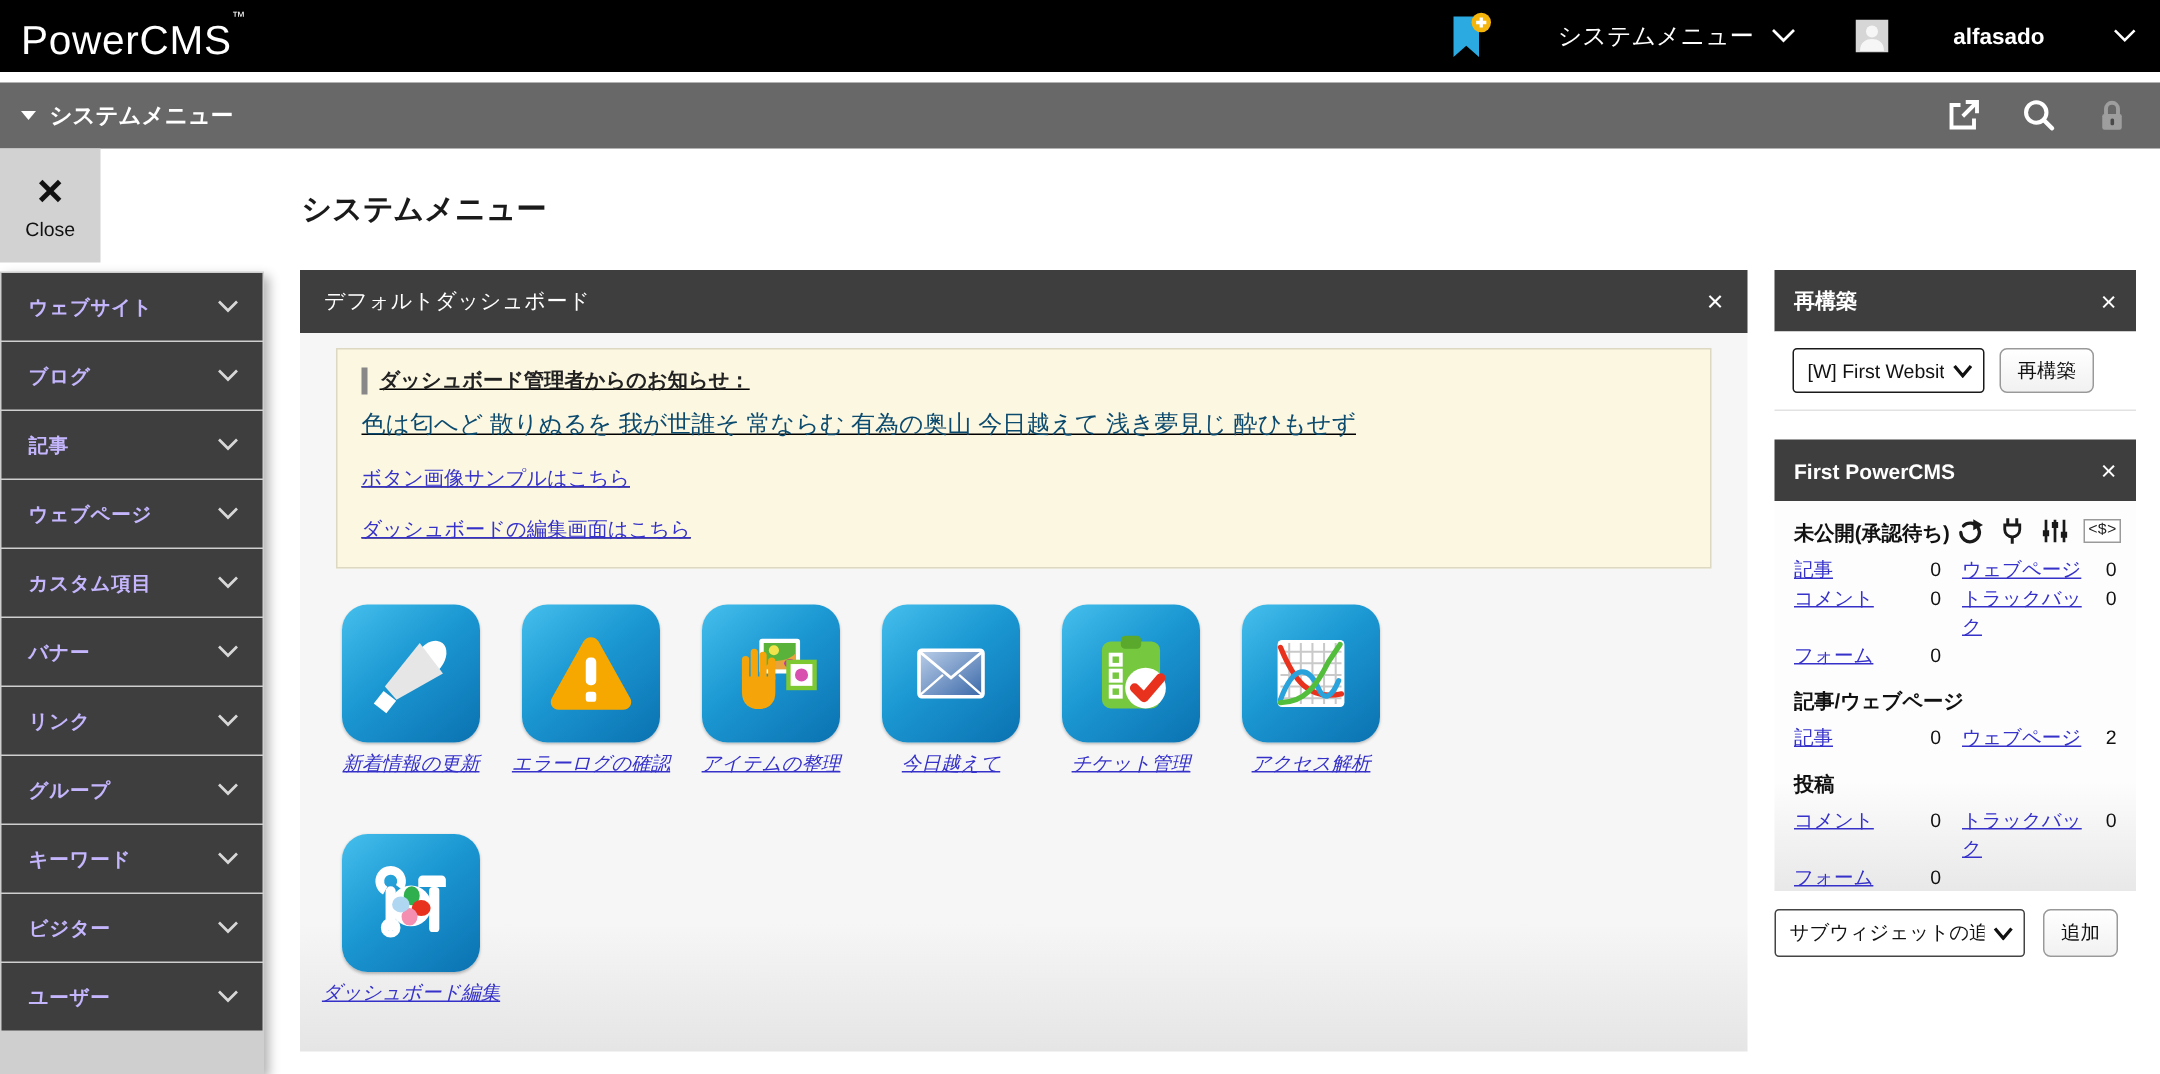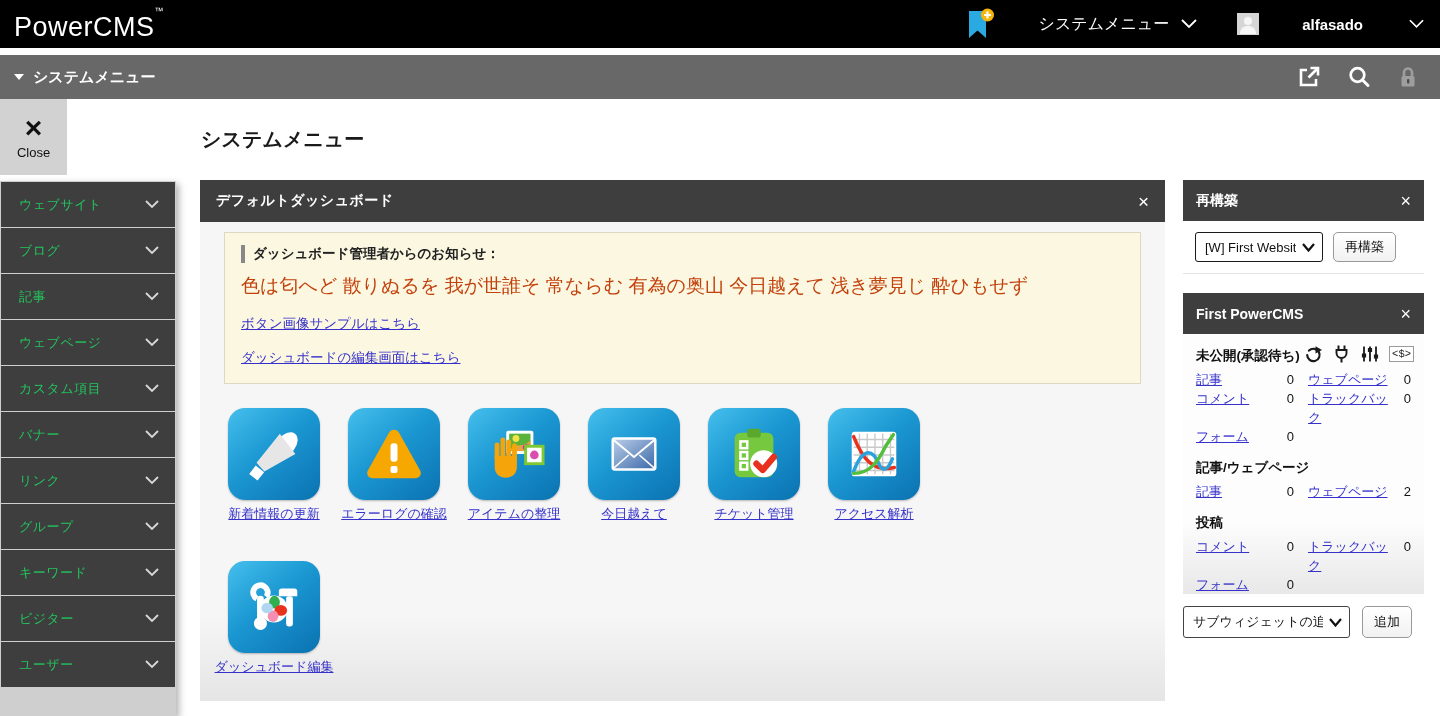--- a/index.html
+++ b/index.html
@@ -25,39 +25,39 @@
   .tri-down{width:0;height:0;border-left:5px solid transparent;border-right:5px solid transparent;border-top:6px solid #fff;margin-right:9px;}
   .nav-title{color:#fff;font-size:15px;font-weight:700;}
   .nav-icons{display:flex;align-items:center;margin-right:20px;}
   .nav-icons .nicon{margin-left:24px;cursor:pointer;display:flex;}
   
   .closebox{position:absolute;left:0;top:99px;width:67px;height:76px;background:#d2d2d2;display:flex;flex-direction:column;align-items:center;justify-content:center;cursor:pointer;}
   .closebox .x{font-size:30px;font-weight:700;color:#111;line-height:28px;}
   .closebox .lbl{font-size:13px;color:#111;margin-top:3px;}
   .sidebar{position:absolute;left:0;top:181px;width:176px;height:535px;background:#cfcfcf;box-shadow:3px 3px 7px rgba(0,0,0,.3);padding-top:1px;box-sizing:border-box;}
   .snav-item{height:45px;margin:0 1px 1px 1px;background:#3e3e3e;display:flex;align-items:center;justify-content:space-between;padding:0 16px 0 18px;cursor:pointer;}
-  .snav-item span.t{color:#22c55e;font-size:13px;font-weight:400;letter-spacing:.5px;}
+  .snav-item span.t{color:#c4b5fd;font-size:13px;font-weight:700;letter-spacing:.5px;}
   
   .page-title{position:absolute;left:201px;top:126px;font-size:20px;font-weight:700;color:#1a1a1a;}
   .dash-panel{position:absolute;left:200px;top:180px;width:965px;height:521px;}
   .whead{height:42px;background:#3e3e3e;display:flex;align-items:center;justify-content:space-between;padding:0 16px;box-sizing:border-box;}
-  .whead .wtitle{color:#fff;font-size:14px;font-weight:700;letter-spacing:.5px;}
+  .whead .wtitle{color:#fff;font-size:14px;font-weight:400;letter-spacing:.5px;}
   .whead .wclose{color:#fff;font-size:19px;cursor:pointer;line-height:1;}
   .dash-body{height:479px;background:linear-gradient(#f6f6f6 82%,#e5e5e5 100%);padding:10px 24px 0 24px;box-sizing:border-box;overflow:hidden;}
-  .notice{background:#fbf7e1;border:1px solid #ddd8c2;padding:12px 16px 16px 16px;}
+  .notice{background:#fbf7e1;border:1px solid #ddd8c2;padding:12px 16px 16px 16px;text-decoration:underline;}
   .notice-title{font-size:13.5px;font-weight:700;color:#222;border-left:4px solid #888;padding-left:8px;margin-bottom:10px;}
-  .notice-text{font-size:19px;color:#c2410c;margin-bottom:8px;}
+  .notice-text{font-size:16px;color:#0c4a6e;margin-bottom:8px;}
   .notice a, a.link{color:#3531c9;text-decoration:underline;}
   .notice .nlink{display:block;font-size:13.5px;margin-top:16px;}
   .shortcuts{margin-top:24px;}
   .sc-row{display:flex;}
   .sc-row.second{margin-top:38px;}
   .sc-item{width:100px;margin-right:20px;display:flex;flex-direction:column;align-items:center;}
   .tile{width:92px;height:92px;border-radius:17px;background:linear-gradient(140deg,#45bfec 0%,#1b97d2 45%,#0b72b1 100%);display:flex;align-items:center;justify-content:center;cursor:pointer;box-shadow:0 1px 2px rgba(0,0,0,.25);}
-  .sc-label{margin-top:5px;font-size:13px;white-space:nowrap;}
+  .sc-label{margin-top:5px;font-size:13px;white-space:nowrap;font-style:italic;}
   
   .rwidget{position:absolute;width:241px;}
   .rw-head{height:41px;background:#3e3e3e;display:flex;align-items:center;justify-content:space-between;padding:0 13px;box-sizing:border-box;}
   .rw-head .wtitle{color:#fff;font-size:14px;font-weight:700;}
   .rw-head .wclose{color:#fff;font-size:18px;cursor:pointer;line-height:1;}
   .rebuild{left:1183px;top:180px;}
   .rebuild-body{background:#fff;border-bottom:1px solid #e2e2e2;padding:11px 12px;display:flex;align-items:center;box-sizing:border-box;}
   .fselect{border:1px solid #1a1a1a;border-radius:3px;background:#fff;height:30px;display:flex;align-items:center;padding:0 7px 0 9px;cursor:pointer;box-sizing:border-box;}
   .fselect .sv{font-size:13px;color:#111;white-space:nowrap;overflow:hidden;}
   .fselect .schev{margin-left:6px;flex:none;display:flex;}

